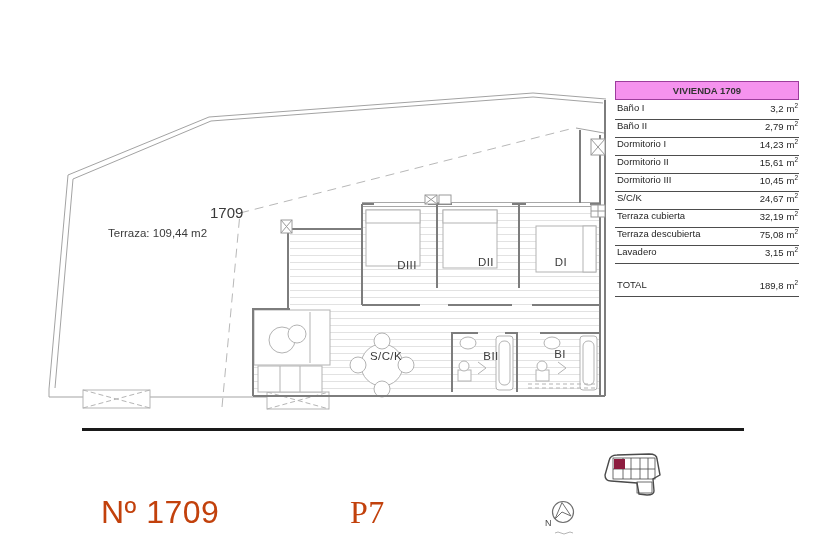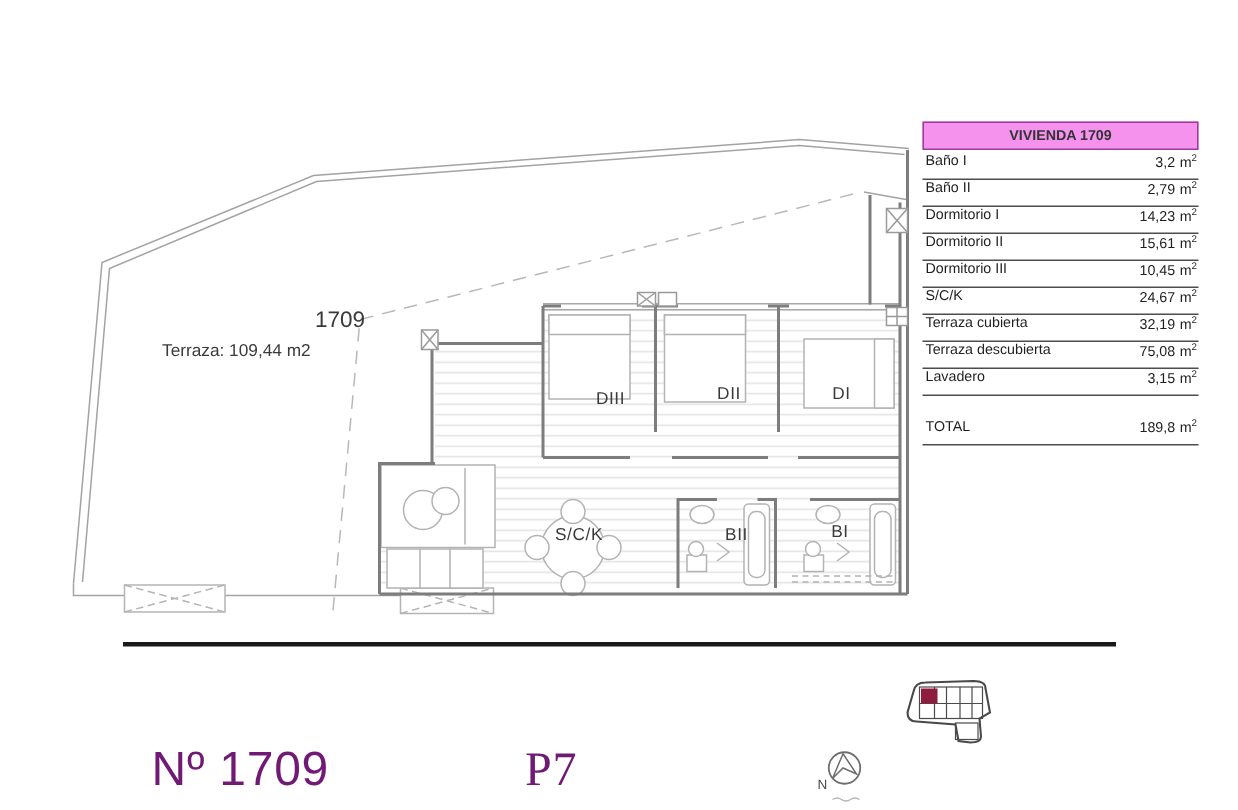--- a/index.html
+++ b/index.html
@@ -18,21 +18,21 @@
              border:1px solid var(--table-header-border);margin-bottom:2px;}
   .at-row{height:16px;display:flex;justify-content:space-between;align-items:flex-start;
           border-bottom:1px solid #4d4d4d;padding:0 1px 1px 2px;}
   .at-val{white-space:nowrap;}
   .at-val sup{font-size:6.5px;}
   .at-unit{margin-left:3px;}
   .at-gap{height:15px;}
 
   .separator{position:absolute;left:82px;top:428px;width:662px;height:3px;background:var(--separator);}
 
-  .footer-title{position:absolute;top:494px;font-size:32px;color:#701a75;letter-spacing:0.5px;}
+  .footer-title{position:absolute;top:494px;font-size:32px;color:#c2410c;letter-spacing:0.5px;}
   #unit-number{left:101px;}
   #floor-label{left:350px;font-family:Liberation Serif, serif;}
   .compass{position:absolute;left:536px;top:495px;}
   .compass text{font-family:"Liberation Sans",sans-serif;fill:#4a4a4a;font-size:9px;}
   .keyplan{position:absolute;left:597px;top:449px;}
 </style>
 </head>
 <body>
 
 <div class="page">

